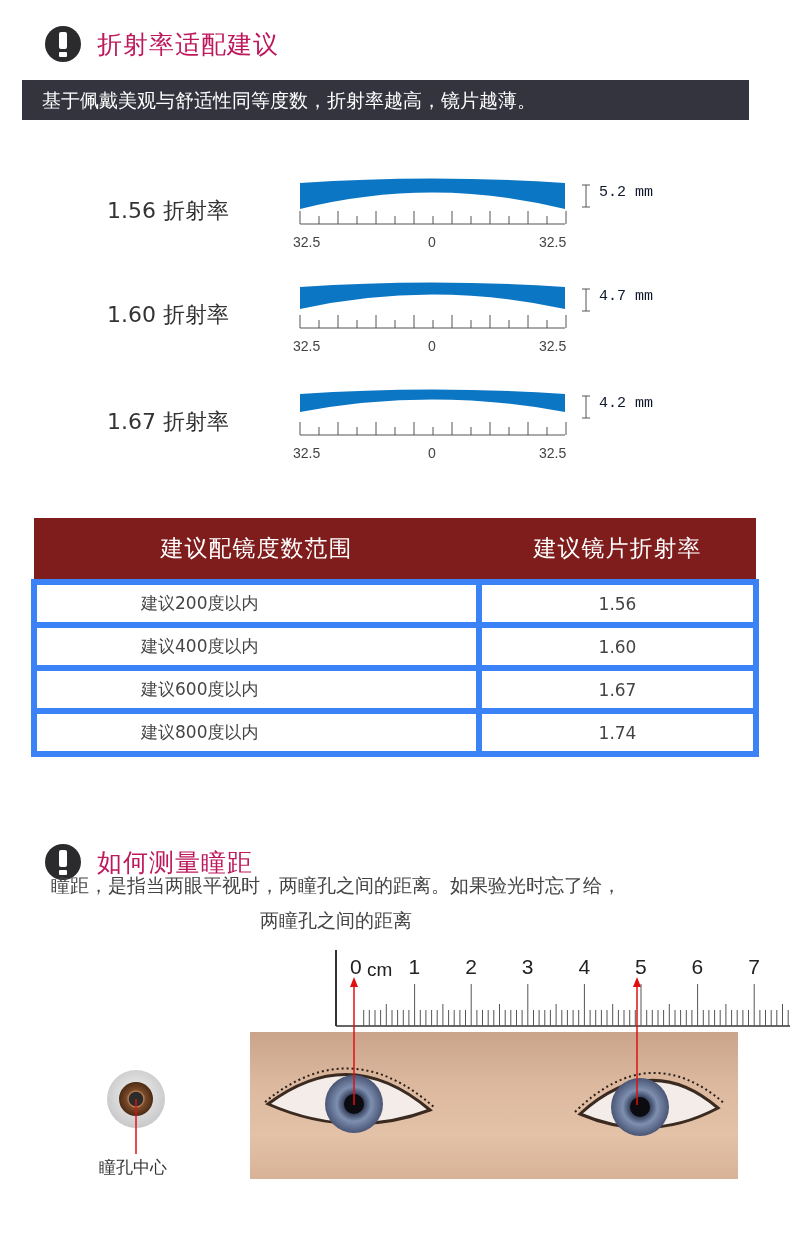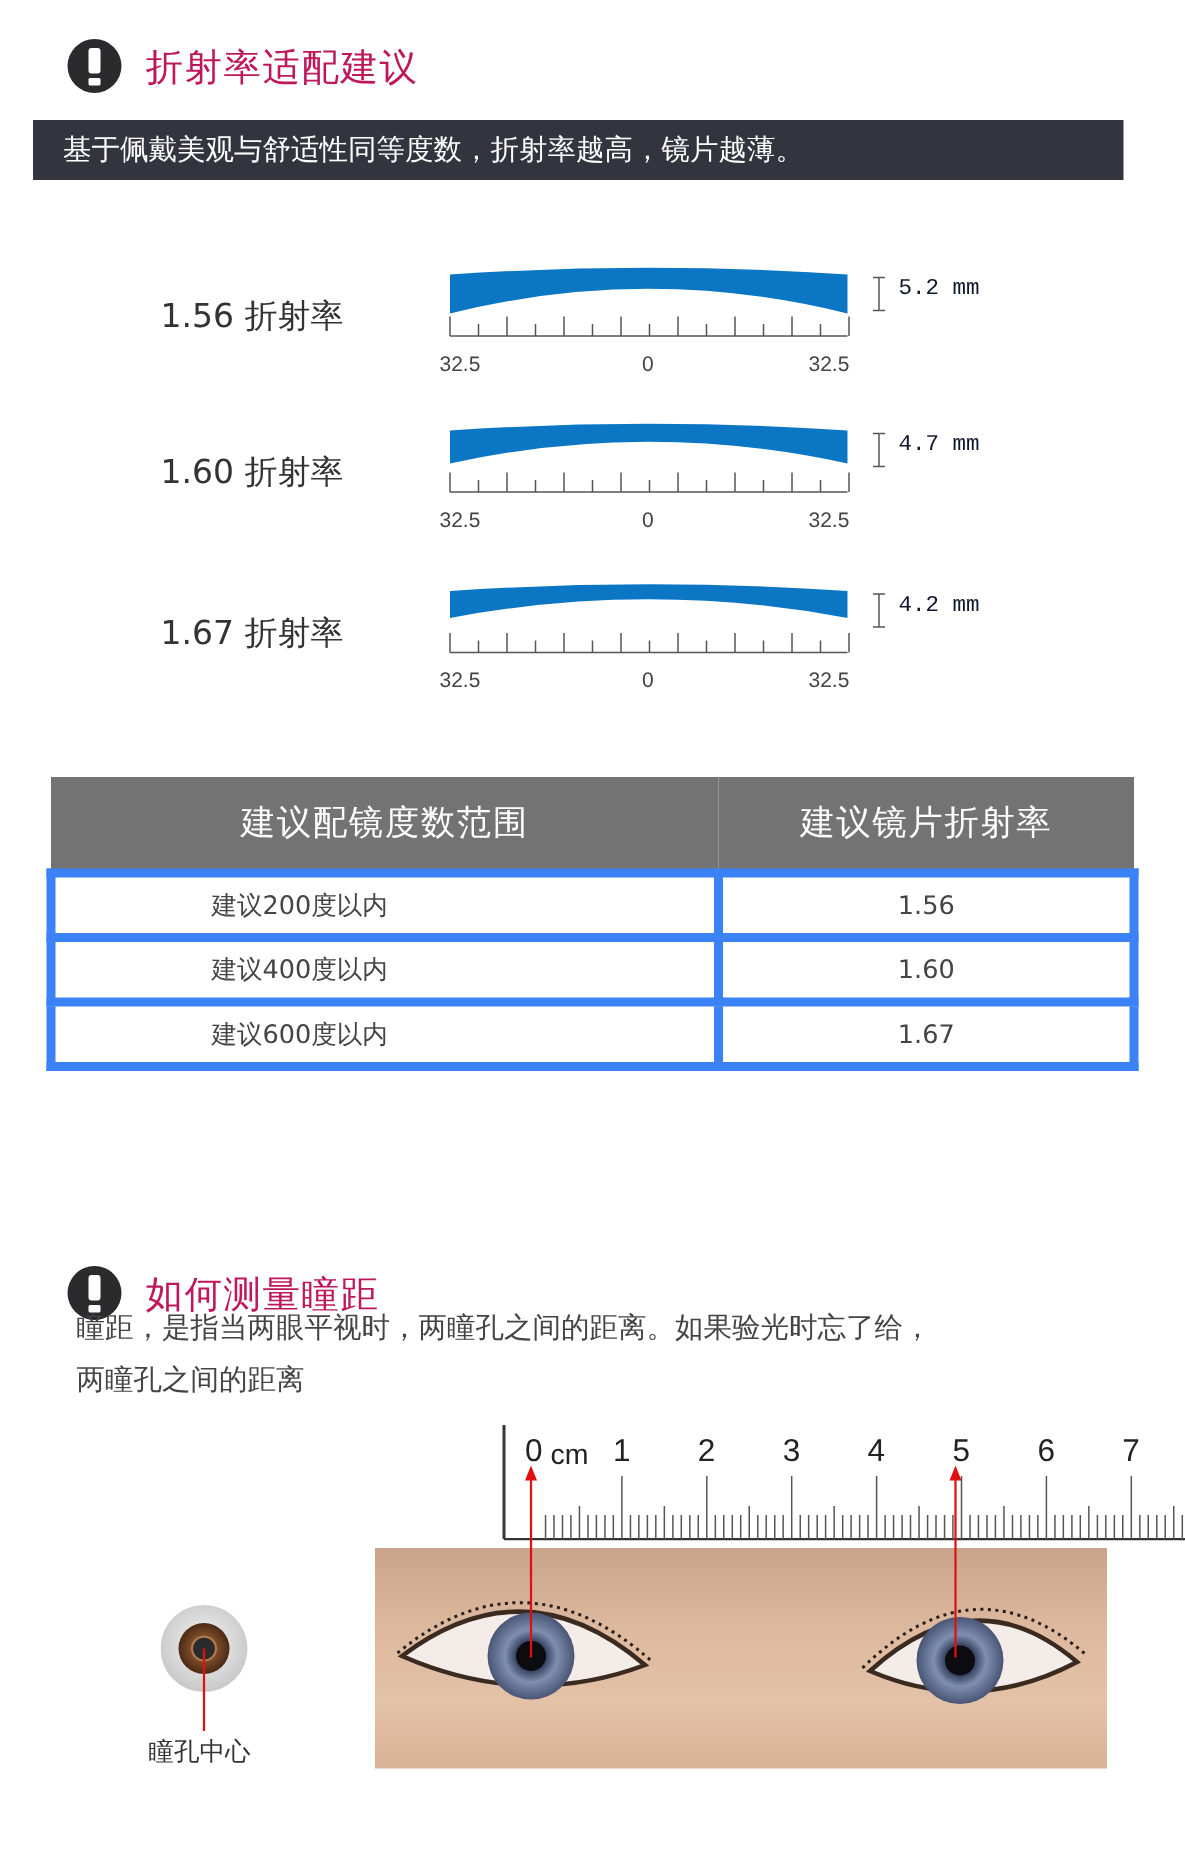--- a/index.html
+++ b/index.html
@@ -29,28 +29,28 @@
     .lens-row { position: absolute; left: 0; width: 790px; height: 100px; padding-left: 24px; }
     .lens-label { position: absolute; left: 107px; top: 18px; font-size: 22px; color: #333; }
     .lens-svg { position: absolute; left: 295px; top: 0; }
     .thick-label { position: absolute; left: 599px; top: 6px; font-size: 15px; color: #0f172a; font-family: Liberation Mono, monospace; }
     .scale-num { position: absolute; font-size: 14px; color: #444; font-family: "Liberation Sans", sans-serif; }
     table.rec {
       position: absolute; left: 31px; top: 518px; width: 728px;
       border-collapse: collapse;
     }
     table.rec th {
-      background: #737373; color: #fff; font-weight: normal; font-size: 23px; height: 64px;
+      background: #7f1d1d; color: #fff; font-weight: normal; font-size: 23px; height: 64px;
       text-align: center; letter-spacing: 1px;
     }
     table.rec td {
       border: 6px solid #3b82f6; height: 43px; font-size: 17px; color: #444; text-align: center;
     }
     table.rec td.c1 { width: 445px; text-align: left; padding-left: 104px; }
-    .desc { position: absolute; left: 51px; top: 868px; font-size: 19px; color: #444; line-height: 35px; }
+    .desc { position: absolute; left: 51px; top: 868px; font-size: 19px; color: #444; line-height: 35px; text-align: center; }
     .ruler { position: absolute; left: 334px; top: 950px; }
     .photo {
       position: absolute; left: 250px; top: 1032px; width: 488px; height: 147px; overflow: hidden;
       background: linear-gradient(180deg, #c9a48a 0%, #dcb89e 35%, #e3c2a8 70%, #d8b296 100%);
     }
     .pupil-diagram { position: absolute; left: 107px; top: 1070px; }
     .pupil-label { position: absolute; left: 99px; top: 1156px; font-size: 17px; color: #333; font-family: Liberation Mono, monospace; }
   </style>
 </head>
 <body>
@@ -169,20 +169,24 @@
       <td class="c1">建议200度以内</td>
       <td>1.56</td>
     </tr>
     <tr>
       <td class="c1">建议400度以内</td>
       <td>1.60</td>
     </tr>
     <tr>
       <td class="c1">建议600度以内</td>
       <td>1.67</td>
+    </tr>
+    <tr>
+      <td class="c1">建议800度以内</td>
+      <td>1.74</td>
     </tr>
   </tbody>
 </table>
 
 <div class="section-head" style="top:844px;">
   <div class="warn-icon"></div>
   <div class="section-title">如何测量瞳距</div>
 </div>
 <div class="desc">
   <div>瞳距，是指当两眼平视时，两瞳孔之间的距离。如果验光时忘了给，</div>

